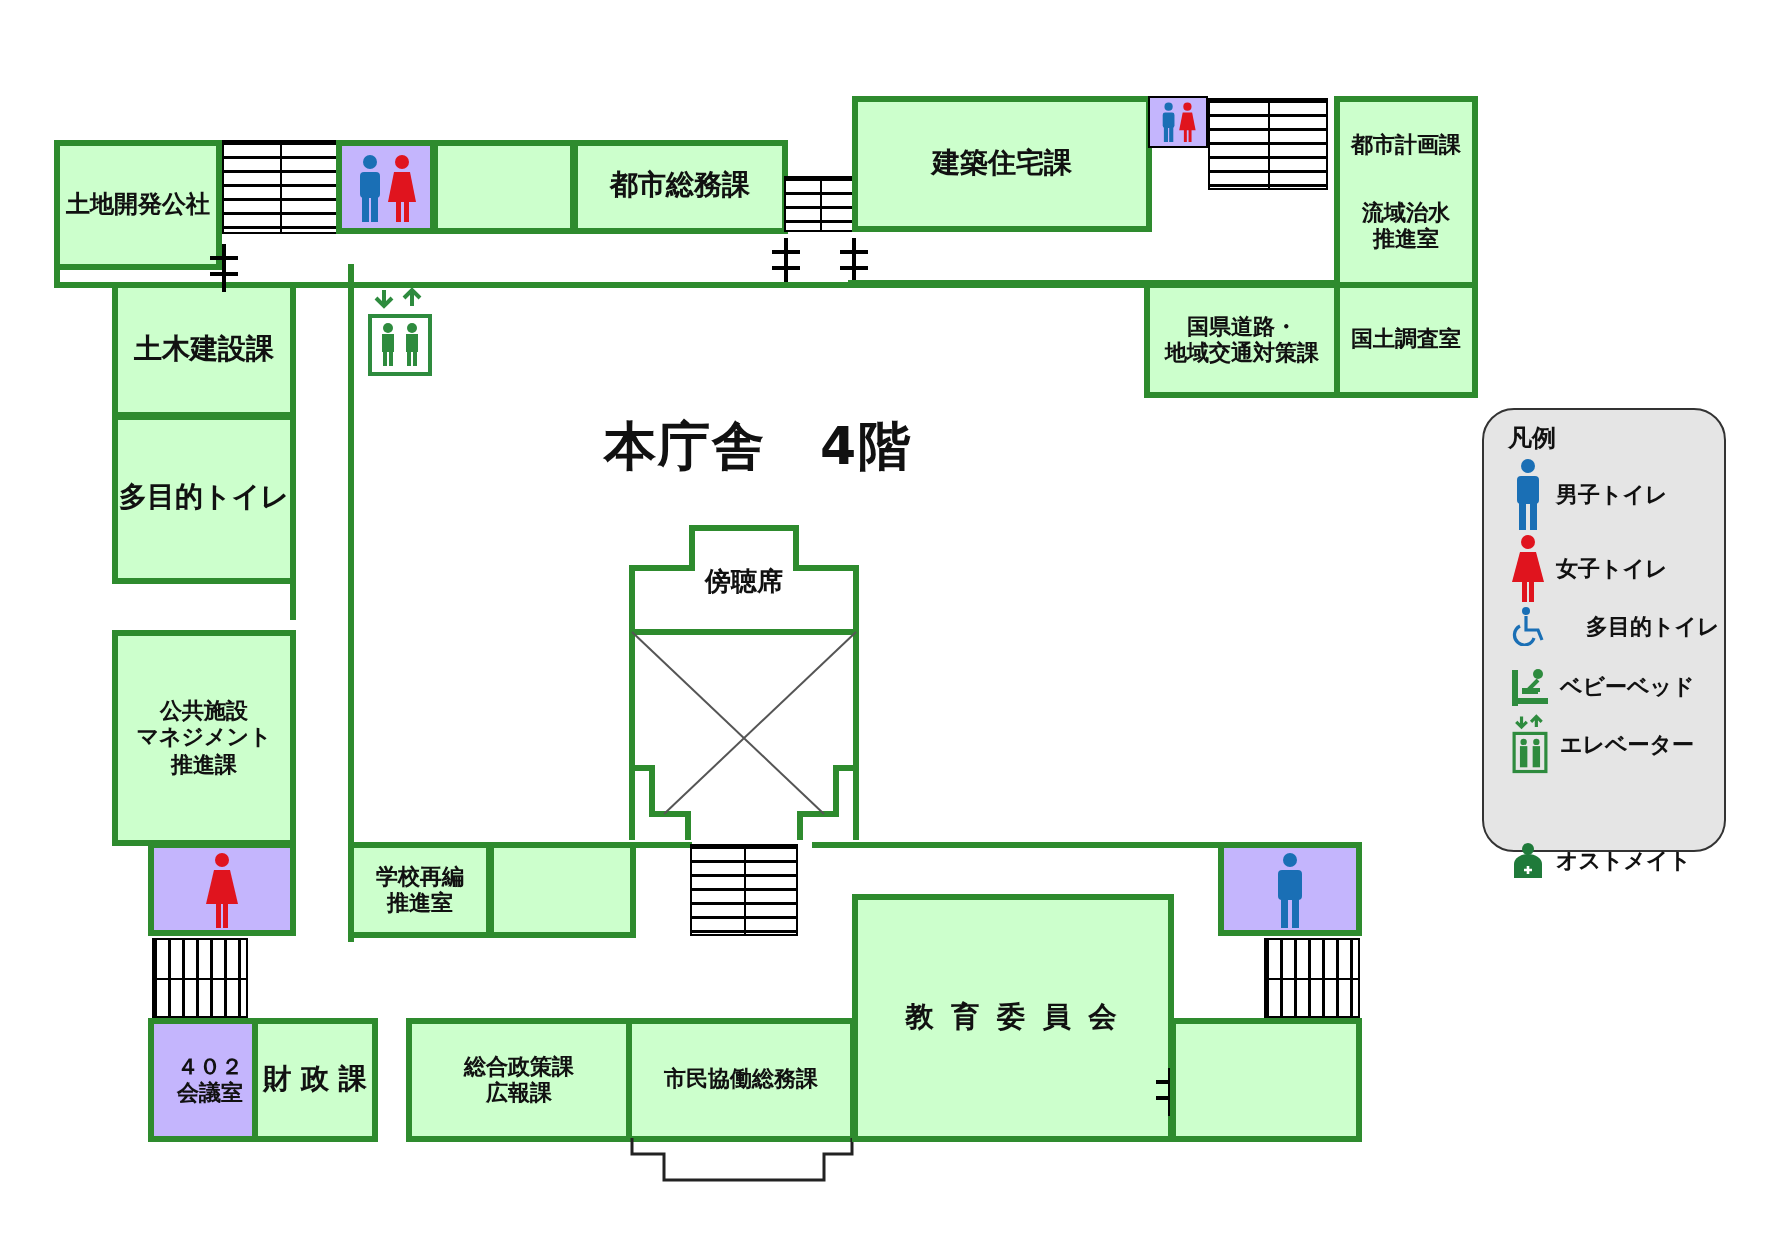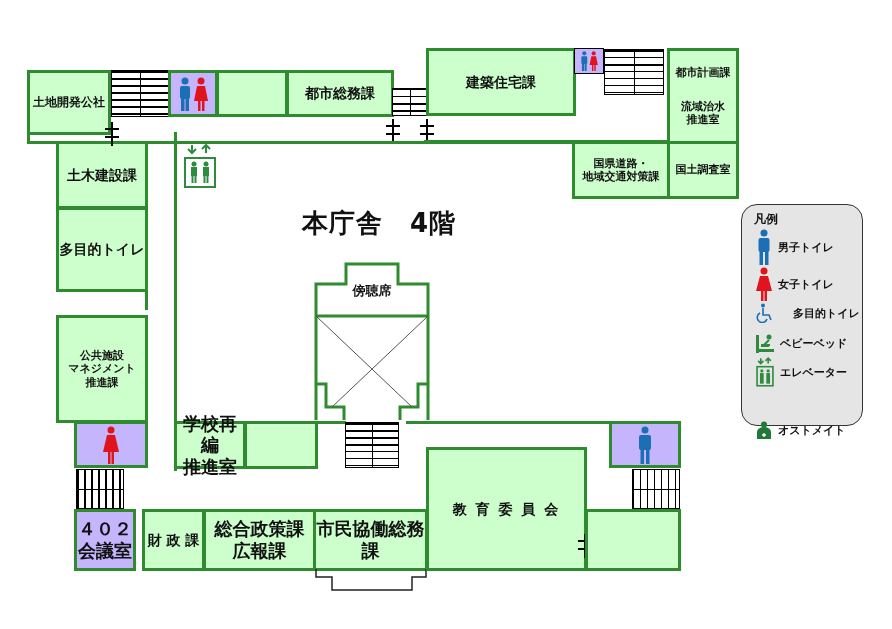--- a/index.html
+++ b/index.html
@@ -7,21 +7,21 @@
     .room { position:absolute; box-sizing:border-box; border:3px solid #2e8b2e; background:#ccffcc; display:flex; align-items:center; justify-content:center; text-align:center; font-weight:bold; line-height:1.2; }
     .room.white { background:#c4b5fd; }
     .outline { position:absolute; box-sizing:border-box; border:3px solid #2e8b2e; background:transparent; }
     .stairs { position:absolute; box-sizing:border-box; border:1px solid #000; background:repeating-linear-gradient(to bottom, #000 0 1.5px, #fff 1.5px 7px); }
     .stairs.v { background:repeating-linear-gradient(to right, #000 0 1.5px, #fff 1.5px 7px); }
     .stairs .mid { position:absolute; top:0; bottom:0; left:50%; border-left:1px solid #000; }
     .stairs.v .mid { left:0; right:0; top:50%; bottom:auto; border-left:none; border-top:1px solid #000; }
     .door { position:absolute; width:14px; height:10px; border-top:2px solid #000; border-bottom:2px solid #000; box-sizing:border-box; }
     .door::before { content:""; position:absolute; left:6px; top:-8px; width:2px; height:24px; background:#000; }
     .title { position:absolute; font-weight:bold; font-size:26px; letter-spacing:1px; }
-    .fs11 { font-size:11px; } .fs12 { font-size:12px; } .fs13 { font-size:18px; } .fs14 { font-size:14px; }
+    .fs11 { font-size:11px; } .fs12 { font-size:12px; } .fs13 { font-size:11px; } .fs14 { font-size:14px; }
     .legend { position:absolute; left:741px; top:204px; width:122px; height:222px; border:1.5px solid #333; border-radius:16px; box-sizing:border-box; background:#e5e5e5; }
     .legend-title { position:absolute; left:12px; top:6px; font-size:12px; font-weight:bold; }
     .legend-item { position:absolute; left:14px; display:flex; align-items:center; gap:6px; font-size:11px; font-weight:bold; }
     .legend-item svg { flex:none; }
     svg.abs { position:absolute; }
   </style>
 </head>
 <body>
 
 <div class="title" style="left:302px; top:206px;">本庁舎　4階</div>
@@ -127,21 +127,21 @@
   <line x1="2" y1="54" x2="98" y2="145" stroke="#555" stroke-width="1"></line>
   <line x1="114" y1="54" x2="18" y2="145" stroke="#555" stroke-width="1"></line>
 </svg>
 <div style="position:absolute; left:346px; top:282px; width:52px; text-align:center; font-size:13px; font-weight:bold;">傍聴席</div>
 <div class="stairs" style="left:345px; top:422px; width:54px; height:46px;">
     <div class="mid"></div>
   </div>
 
 <div class="room white fs13" style="left:74px; top:509px; width:62px; height:62px; white-space:pre-line;">４０２
 会議室</div>
-<div class="room fs14" style="left:142px; top:509px; width:63px; height:62px;">財 政 課</div>
+<div class="room fs14" style="left:126px; top:509px; width:63px; height:62px;">財 政 課</div>
 <div class="room fs13" style="left:203px; top:509px; width:113px; height:62px; white-space:pre-line;">総合政策課
 広報課</div>
 <div class="room fs13" style="left:313px; top:509px; width:115px; height:62px;">市民協働総務課</div>
 <svg class="abs" style="left:314px; top:569px;" width="114" height="24" viewBox="0 0 114 24">
   <polyline points="2,0 2,8 18,8 18,21 98,21 98,8 112,8 112,0" fill="none" stroke="#222" stroke-width="1.5"></polyline>
 </svg>
 <div class="room fs14" style="left:426px; top:447px; width:161px; height:124px; letter-spacing:2px;">教 育 委 員 会</div>
 <div class="door" style="left:578px; top:540px;"></div>
 <div class="room" style="left:585px; top:509px; width:96px; height:62px;"></div>
 <div class="room white" style="left:609px; top:421px; width:72px; height:47px;">

